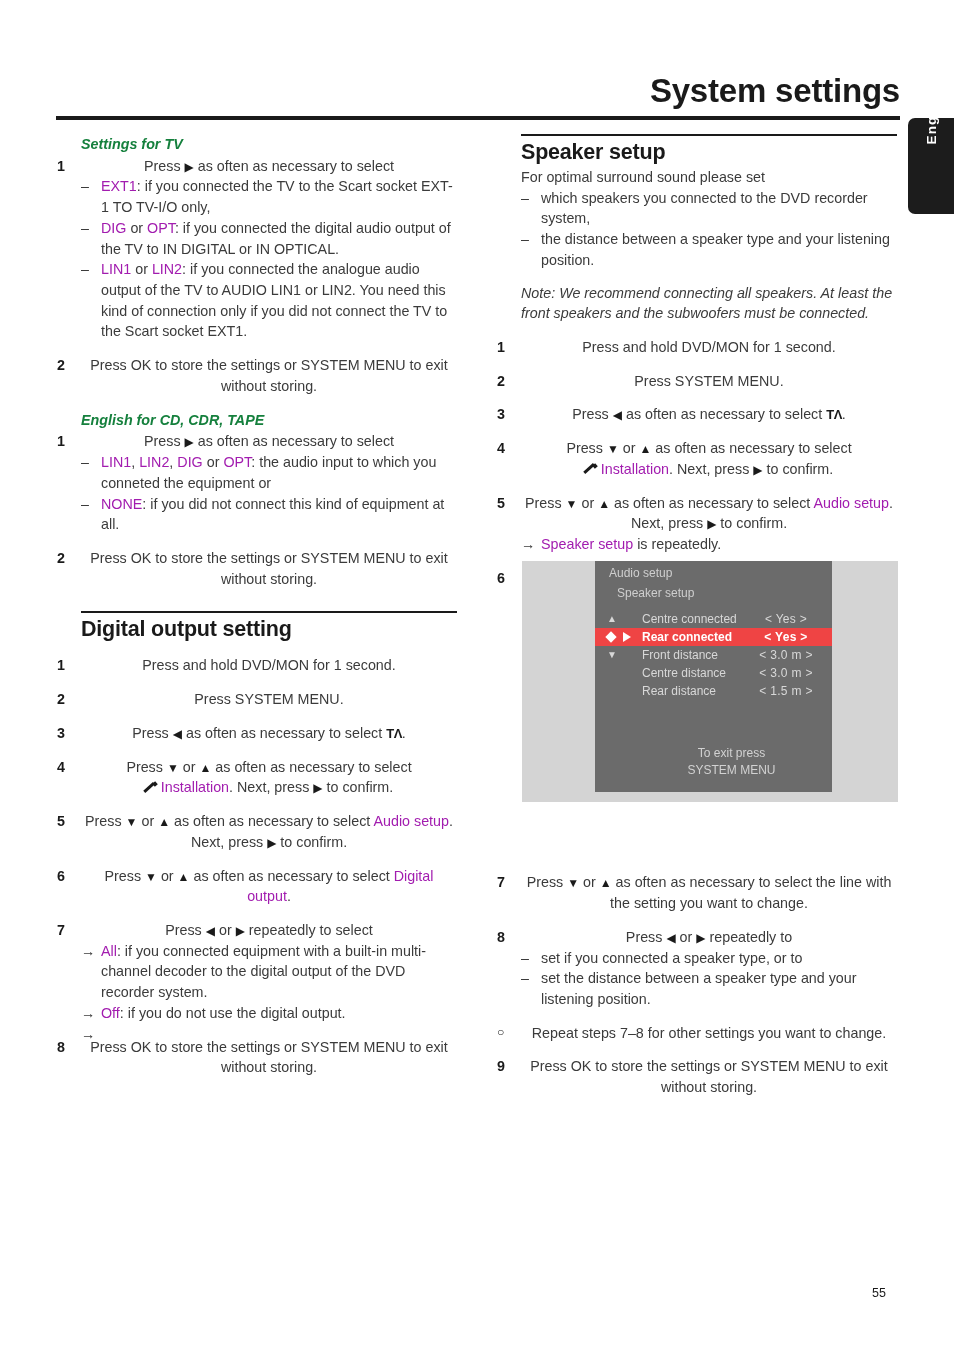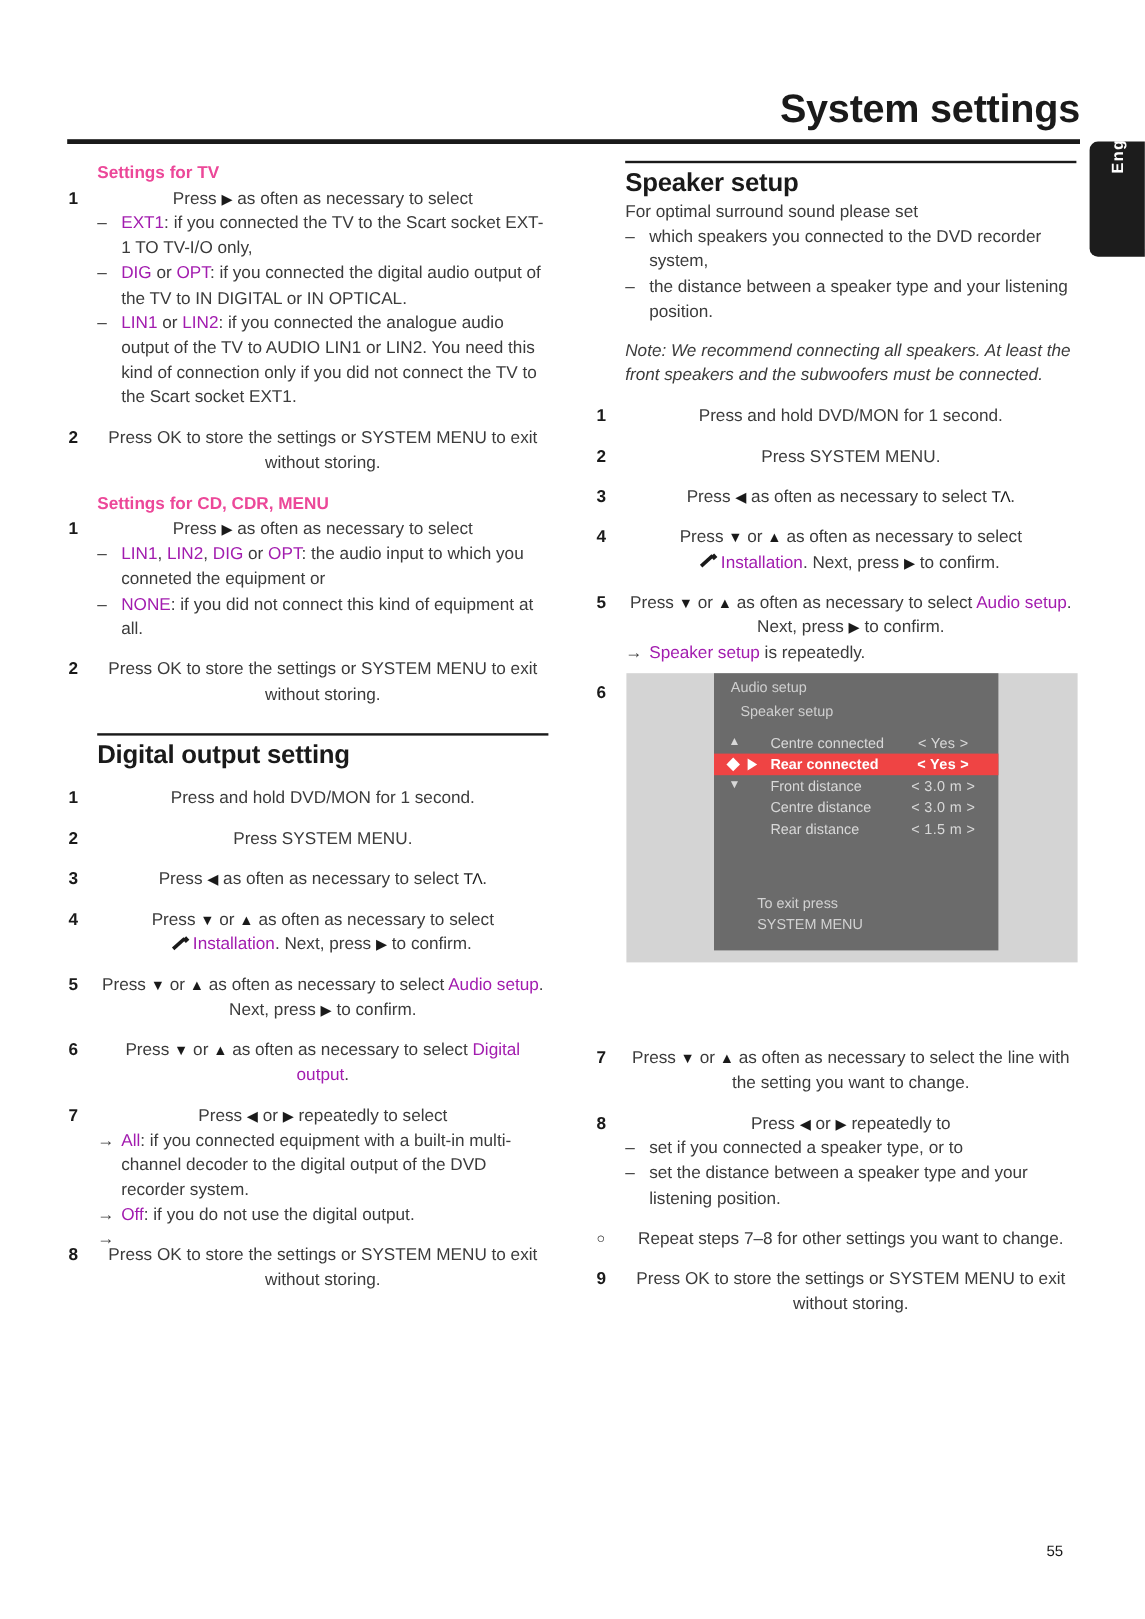--- a/index.html
+++ b/index.html
@@ -90,22 +90,23 @@
     margin: 0 0 2px 24px;
     font-size: 21.5px;
     font-weight: bold;
     color: #1a1a1a;
     letter-spacing: -0.2px;
   }
   h3.sub-head {
     margin: 0 0 0 24px;
     font-size: 14.3px;
     font-weight: bold;
-    color: #ec4899;
+    color: #15803d;
     line-height: 1.45;
+    font-style: italic;
   }
 
   
   .step {
     position: relative;
     padding-left: 24px;
     margin-top: 1px;
     font-size: 14.3px;
     line-height: 1.45;
   }
@@ -151,21 +152,21 @@
     margin-top: 12px;
     font-size: 14.3px;
     line-height: 1.45;
     font-style: italic;
   }
 
   b, strong { color: #a21caf; font-weight: normal; }
 
   .glyph { color: #1a1a1a; font-size: 12px; }
   .glyph-tools {
-    font-weight: normal;
+    font-weight: bold;
     color: #1a1a1a;
     font-size: 13px;
     letter-spacing: -0.5px;
   }
 
   
   .icon-screwdriver {
     display: inline-block;
     width: 12px;
     height: 11px;
@@ -265,21 +266,21 @@
     top: 0;
     width: 78px;
     text-align: center;
     letter-spacing: 0.3px;
   }
   .osd-exit {
     position: absolute;
     left: 0;
     top: 184px;
     width: 237px;
-    text-align: left;
+    text-align: center;
     font-size: 12px;
     line-height: 17px;
     color: #d2d2d2;
     padding-left: 36px;
     box-sizing: border-box;
   }
   .diamond-arrow {
     display: inline-block;
     position: relative;
     width: 30px;
@@ -349,21 +350,21 @@
         </div>
       </div>
 
       <div class="step step-gap">
         <span class="step-num">2</span>
         <span class="step-body">Press OK to store the settings or SYSTEM MENU to exit without storing.</span>
       </div>
     </div>
 
     <div style="margin-top:13px;">
-      <h3 class="sub-head">Settings for CD, CDR, MENU</h3>
+      <h3 class="sub-head">English for CD, CDR, TAPE</h3>
 
       <div class="step">
         <span class="step-num">1</span>
         <span class="step-body">Press <span class="glyph">▶</span> as often as necessary to select</span>
         <div class="sub">
           <span class="sub-mark">–</span>
           <span><b>LIN1</b>, <b>LIN2</b>, <b>DIG</b> or <b>OPT</b><span>: the audio input to which you conneted the equipment or</span></span>
         </div>
         <div class="sub">
           <span class="sub-mark">–</span>

